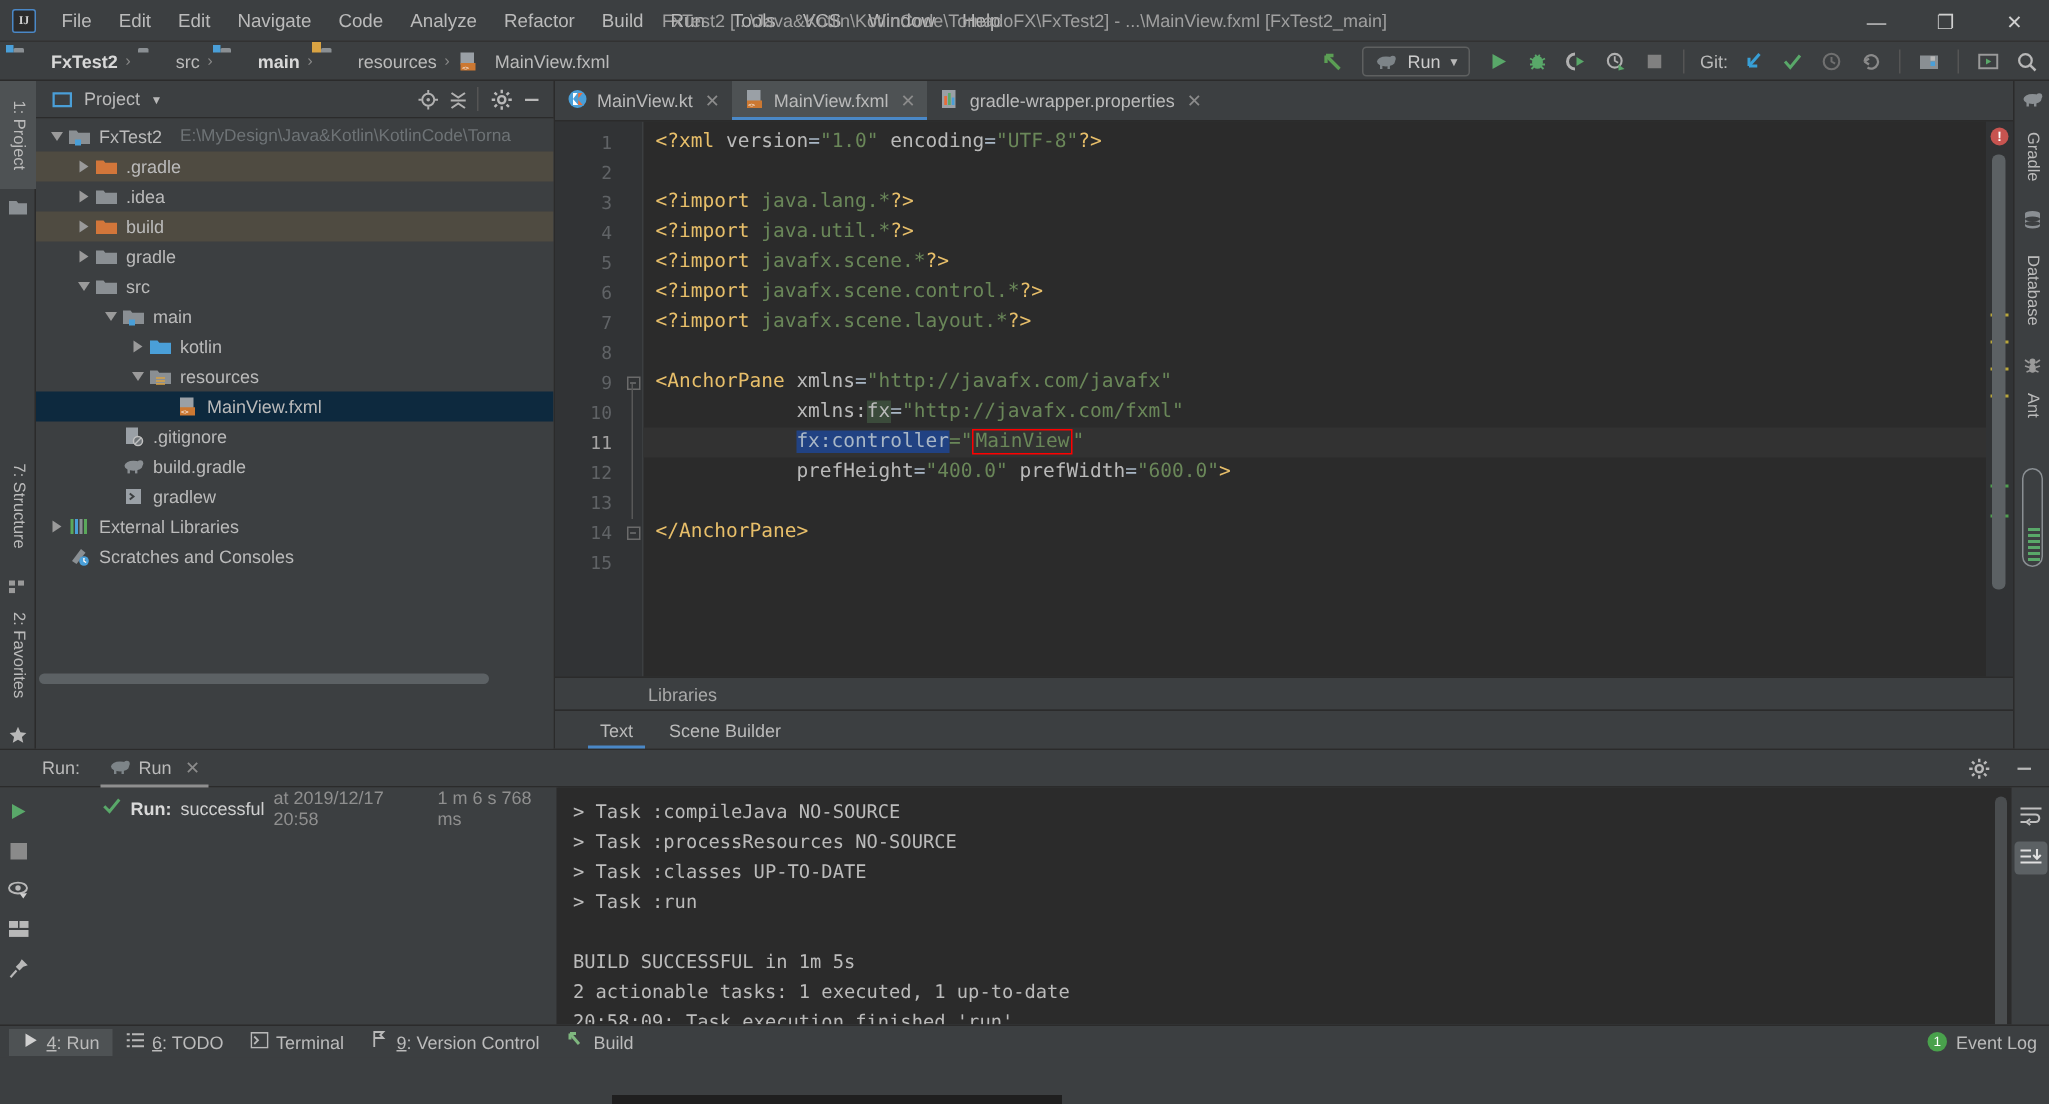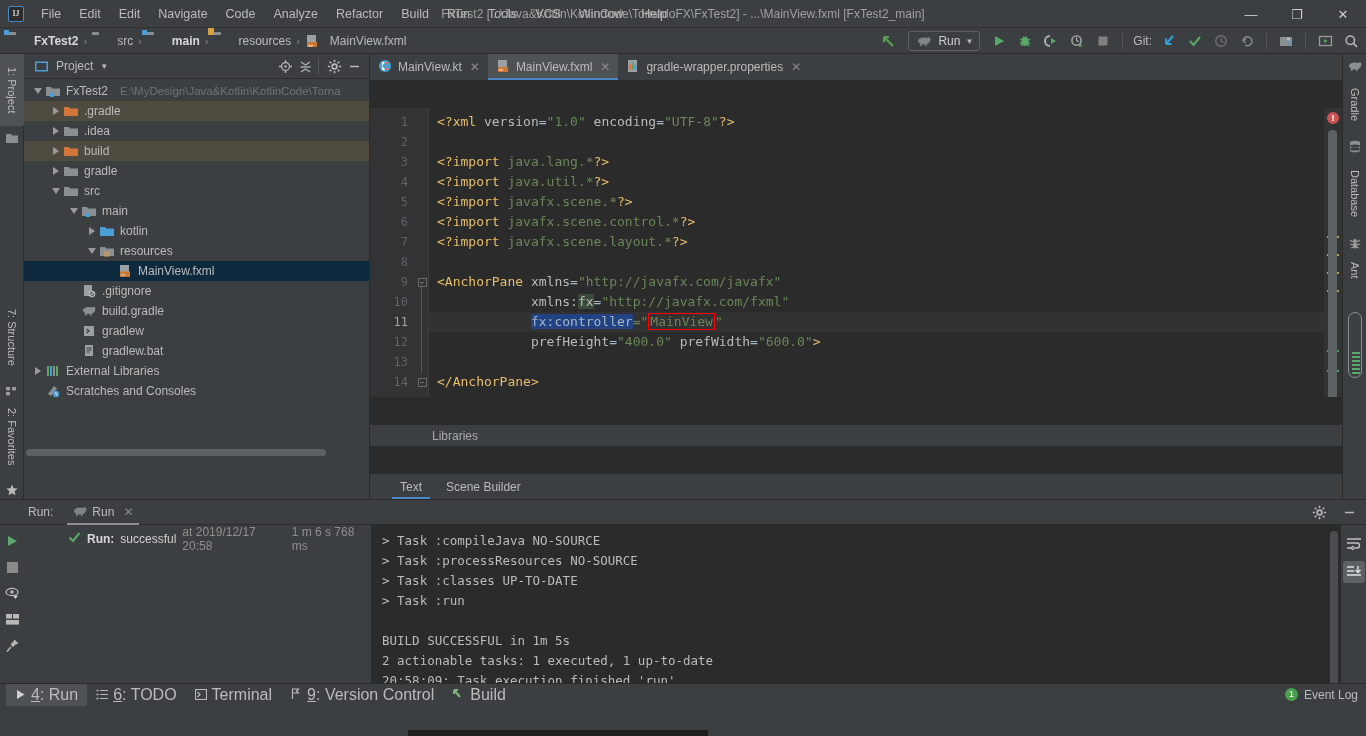--- a/index.html
+++ b/index.html
@@ -107,21 +107,21 @@
     background: inherit;
   }
   .badge-sq { position:absolute; width:5px; height:5px; right:0px; bottom:0px; }
   .path-note { color: #6e7376; font-size: 11.5px; margin-left: 12px; }
   .tree-hsb {
     position:absolute; bottom: 2px; left: 2px; height: 7px; width: 300px;
     background:#5c6164; border-radius:4px;
   }
 
   
-  .editor-area { flex: 1; display: flex; flex-direction: column; background: #2b2b2b; min-width: 0; gap: 27px; }
+  .editor-area { flex: 1; display: flex; flex-direction: column; background: #2b2b2b; min-width: 0; }
   .tabbar { height: 27px; background: #3c3f41; display: flex; align-items: stretch; border-bottom: 1px solid #2b2b2b;}
   .etab {
     display: flex; align-items: center; gap: 6px; padding: 0 8px; font-size: 12px; color: #bbbbbb;
     position: relative;
   }
   .etab.active { background: #4e5254; }
   .etab.active::after {
     content:""; position:absolute; left:0; right:0; bottom:0; height:2px; background:#4a88c7;
   }
   .etab .x { color: #8b8b8b; font-size: 12px; margin-left: 2px; }
@@ -202,21 +202,21 @@
   .run-right-rail { width:26px; background:#3c3f41; border-left:1px solid #2b2b2b; flex:none; padding-top:8px;
     display:flex; flex-direction:column; align-items:center; gap:6px; }
   .rr-btn { width:22px;height:22px;display:flex;align-items:center;justify-content:center;border-radius:3px;}
   .rr-btn.on { background:#5c6164; }
 
   
   .toolwin-bar {
     height: 22px; background:#3c3f41; display:flex; align-items:center; padding-left:6px;
     border-top:1px solid #2b2b2b; position:relative;
   }
-  .tw-item { display:flex; align-items:center; gap:5px; font-size:16px; color:#bbbbbb; padding:2px 9px; }
+  .tw-item { display:flex; align-items:center; gap:5px; font-size:12px; color:#bbbbbb; padding:2px 9px; }
   .tw-item.active { background:#4e5254; }
   .tw-item u { text-decoration: underline; }
   .tw-right { position:absolute; right:8px; display:flex; align-items:center; gap:6px; }
   .evt-badge { width:13px;height:13px;border-radius:50%;background:#49a14c;color:#fff;font-size:9px;line-height:13px;text-align:center;}
   .taskbar-peek { position:absolute; left:408px; bottom:0; width:300px; height:6px; background:#1f1f1f; }
   .hsep { height:1px; background:#2b2b2b; }
 </style>
 </head>
 <body>
 
@@ -562,28 +562,20 @@
               </svg></span>
             <span>build.gradle</span>
           </div>
           <div class="tree-row" style="padding-left: 44px;">
             <span class="arrow"></span>
             <span class="ficon"><svg width="16" height="14" viewBox="0 0 16 14">
                 <rect x="3" y="2" width="10" height="10" fill="#9aa0a6"></rect>
                 <path d="M5.5 5 L8 7 L5.5 9" stroke="#3c3f41" stroke-width="1.3" fill="none"></path>
               </svg></span>
             <span>gradlew</span>
-          </div>
-          <div class="tree-row" style="padding-left: 44px;">
-            <span class="arrow"></span>
-            <span class="ficon"><svg width="16" height="14" viewBox="0 0 16 14">
-                <rect x="4" y="1" width="8" height="11" fill="#9aa0a6"></rect>
-                <path d="M5.5 4 h5 M5.5 6 h5 M5.5 8 h3" stroke="#3c3f41" stroke-width="1"></path>
-              </svg></span>
-            <span>gradlew.bat</span>
           </div>
           <div class="tree-row" style="padding-left: 8px;">
             <span class="arrow">
               <span class="tri right"></span>
             </span>
             <span class="ficon"><svg width="16" height="14" viewBox="0 0 16 14">
                 <rect x="2" y="2" width="2" height="10" fill="#5ba85b"></rect>
                 <rect x="5" y="2" width="2" height="10" fill="#4a9fd8"></rect>
                 <rect x="8" y="2" width="2" height="10" fill="#8a8f93"></rect>
                 <rect x="11" y="2" width="2" height="10" fill="#5ba85b"></rect>

